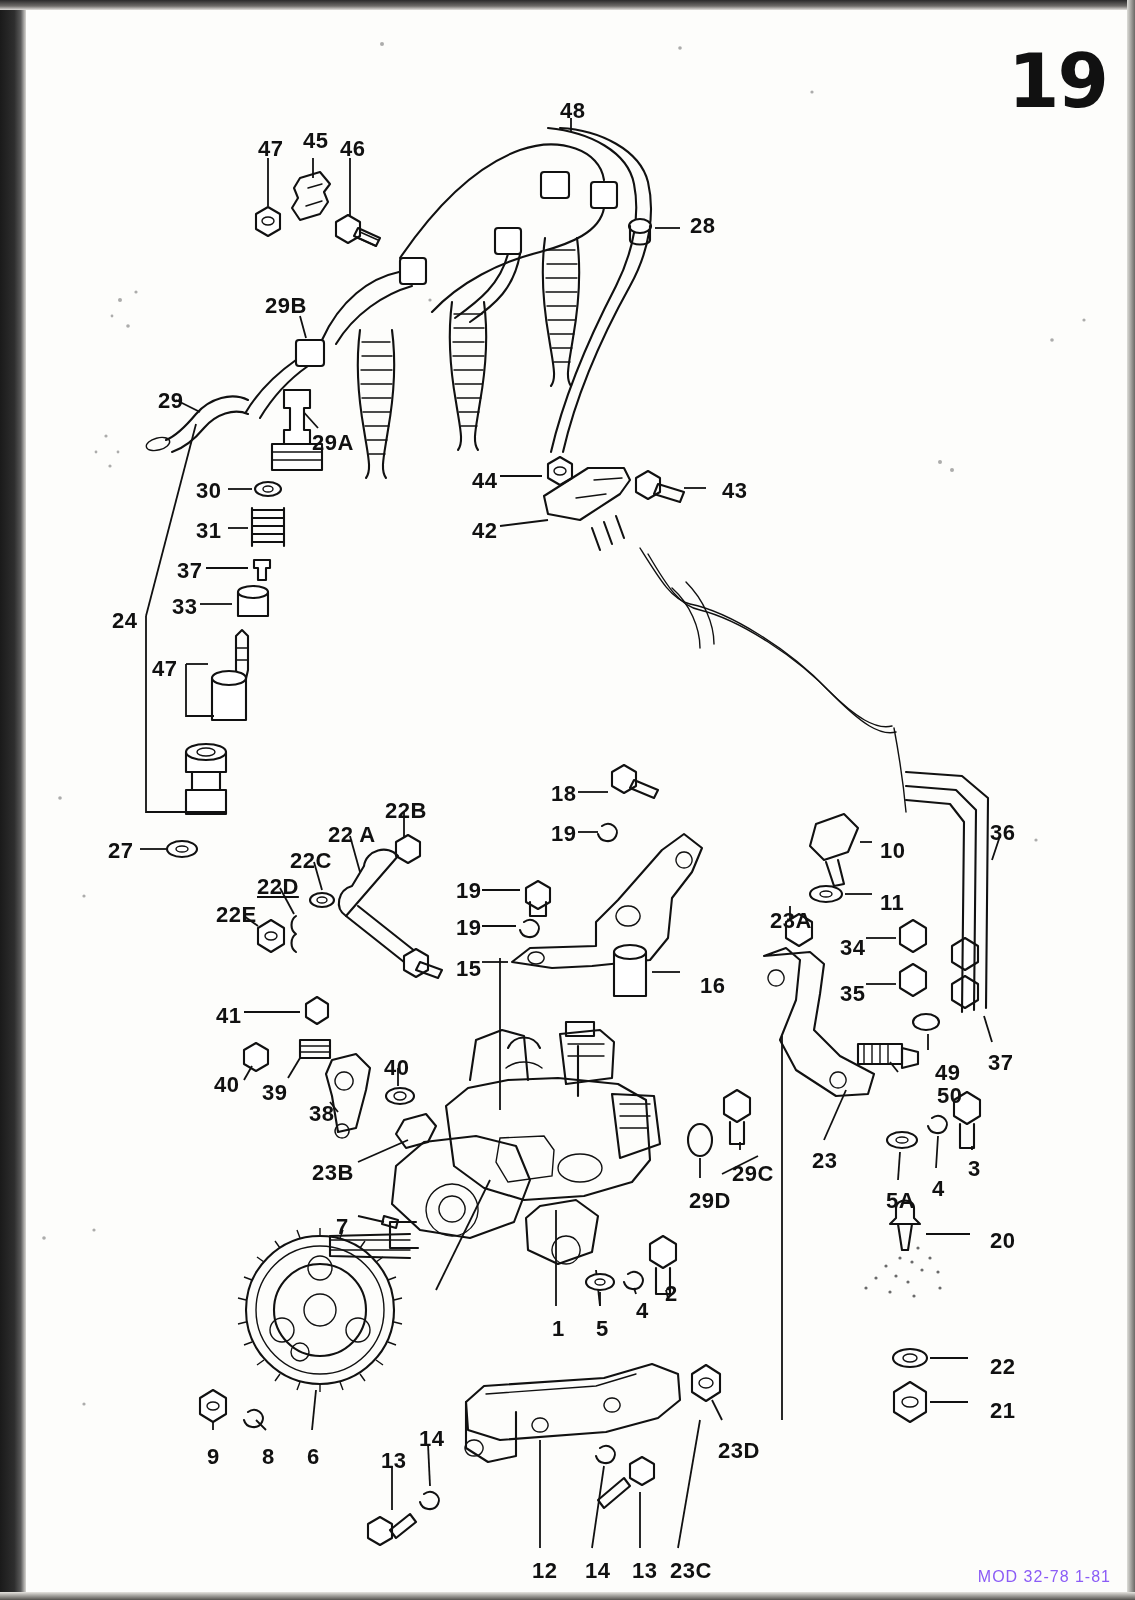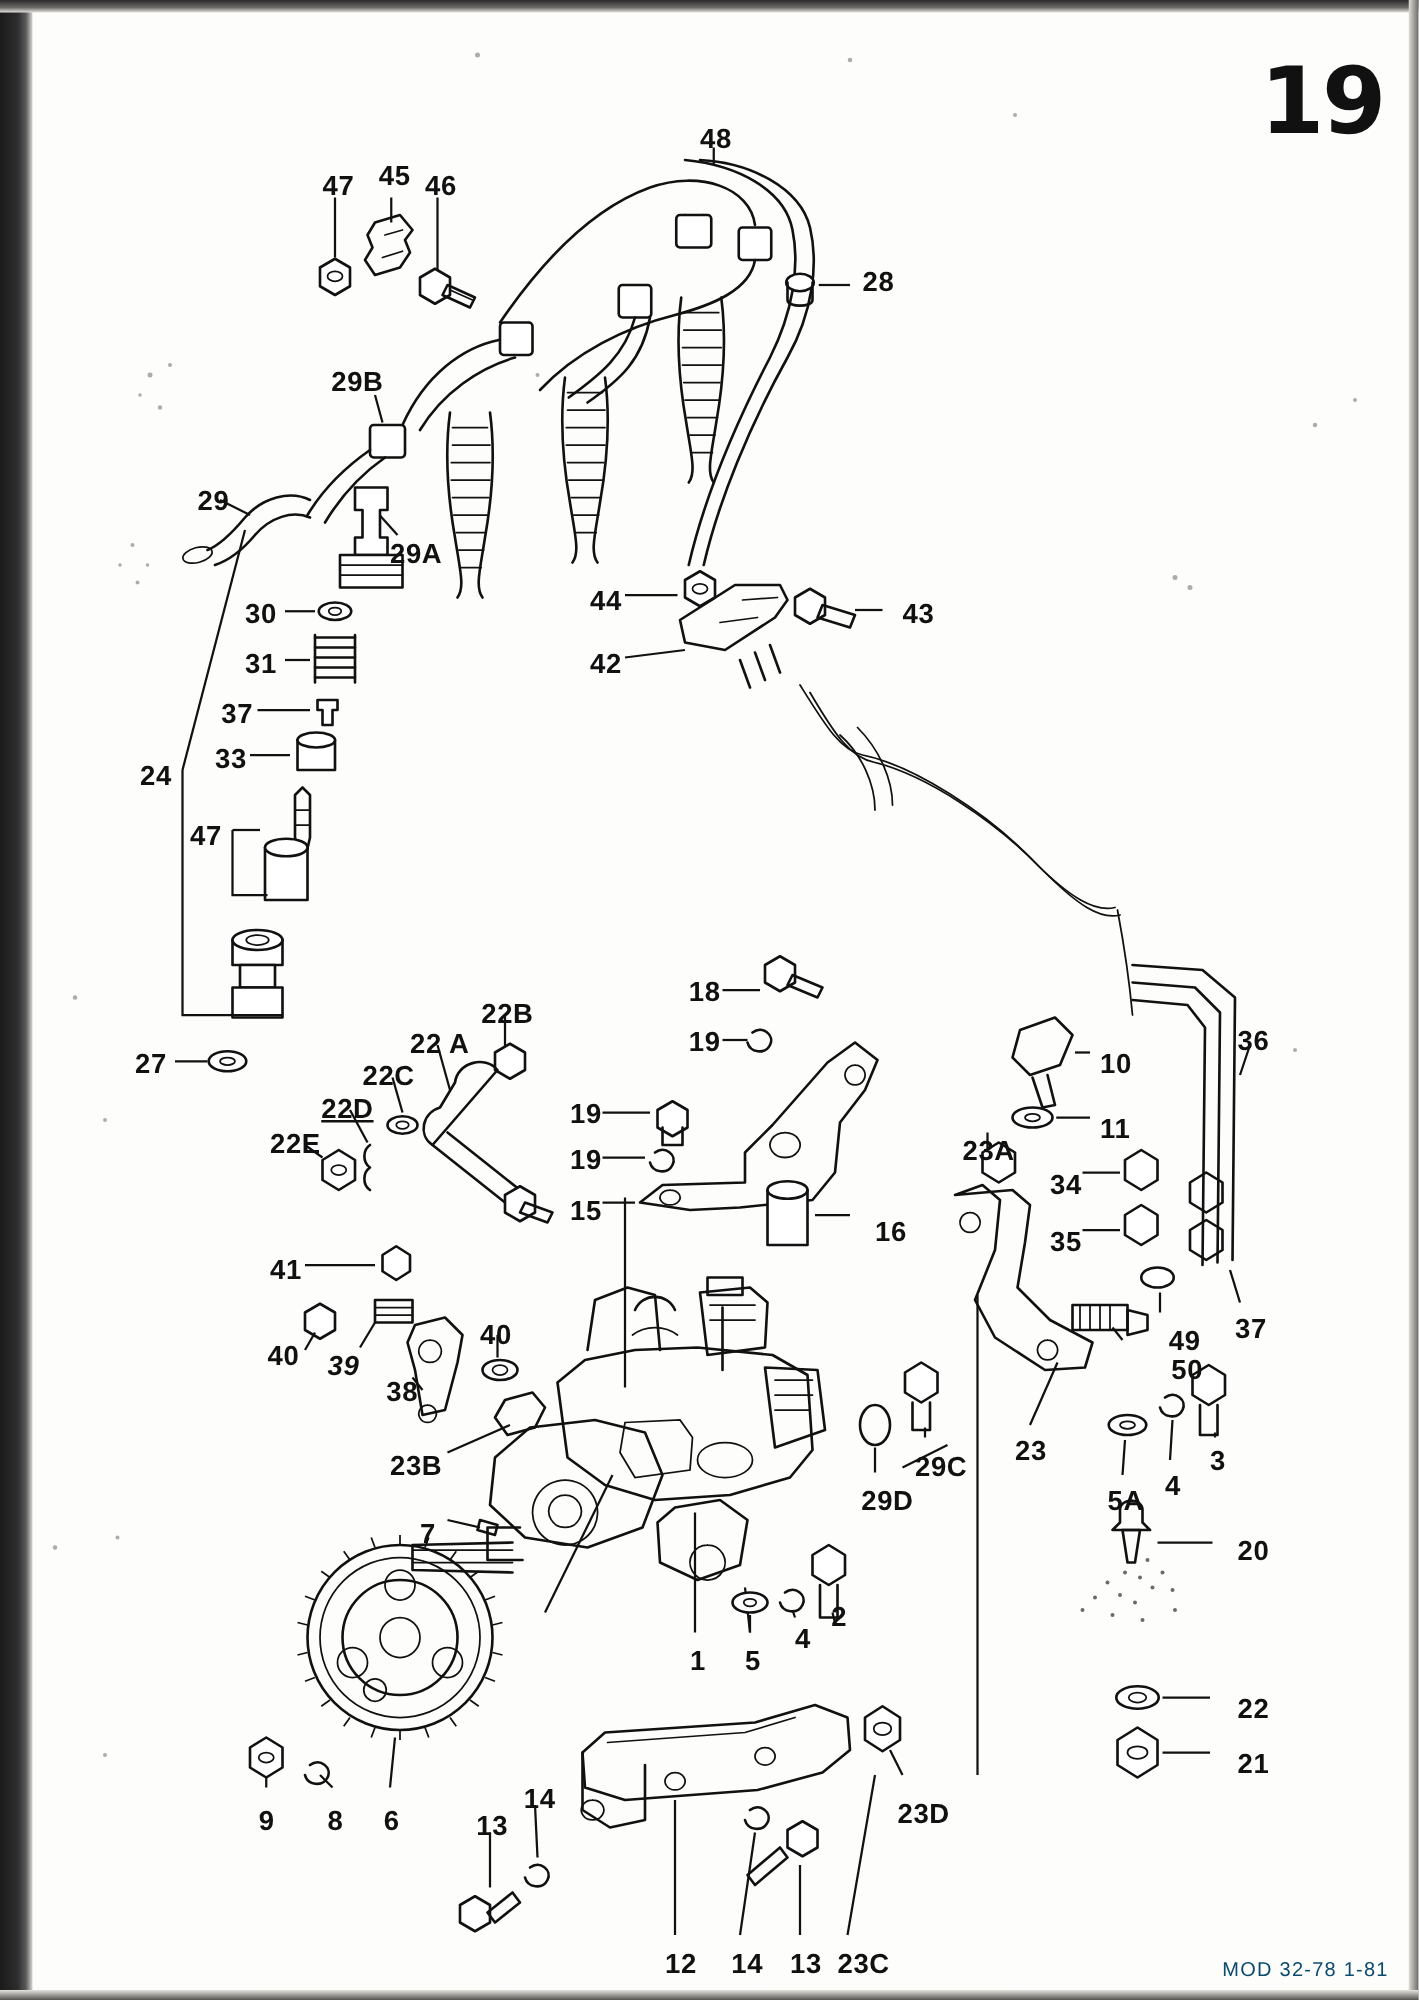--- a/index.html
+++ b/index.html
@@ -52,21 +52,21 @@
     letter-spacing: -2px;
     color: #111;
   }
   .footer-code {
     position: absolute;
     right: 24px;
     bottom: 14px;
     font-family: "Liberation Sans", sans-serif;
     font-size: 16px;
     letter-spacing: 1px;
-    color: #0c4a6e;
+    color: #8b5cf6;
   }
   
   .label {
     position: absolute;
     font-family: "Liberation Sans", sans-serif;
     font-size: 22px;
     font-weight: 700;
     color: #111;
     white-space: nowrap;
     line-height: 1;
@@ -516,21 +516,21 @@
       <div class="label" style="left: 456px; top: 917px;">19</div>
       <div class="label" style="left: 456px; top: 958px;">15</div>
       <div class="label" style="left: 700px; top: 975px;">16</div>
       <div class="label" style="left: 385px; top: 800px;">22B</div>
       <div class="label" style="left: 328px; top: 824px;">22 A</div>
       <div class="label" style="left: 290px; top: 850px;">22C</div>
       <div class="label" style="left: 257px; top: 876px; text-decoration: underline;">22D</div>
       <div class="label" style="left: 216px; top: 904px;">22E</div>
       <div class="label" style="left: 216px; top: 1005px;">41</div>
       <div class="label" style="left: 214px; top: 1074px;">40</div>
-      <div class="label" style="left: 262px; top: 1082px; font-style: italic;">39</div>
+      <div class="label" style="left: 262px; top: 1082px;">39</div>
       <div class="label" style="left: 309px; top: 1103px;">38</div>
       <div class="label" style="left: 384px; top: 1057px;">40</div>
       <div class="label" style="left: 312px; top: 1162px;">23B</div>
       <div class="label" style="left: 336px; top: 1216px;">7</div>
       <div class="label" style="left: 207px; top: 1446px;">9</div>
       <div class="label" style="left: 262px; top: 1446px;">8</div>
       <div class="label" style="left: 307px; top: 1446px;">6</div>
       <div class="label" style="left: 381px; top: 1450px;">13</div>
       <div class="label" style="left: 419px; top: 1428px;">14</div>
       <div class="label" style="left: 532px; top: 1560px;">12</div>

